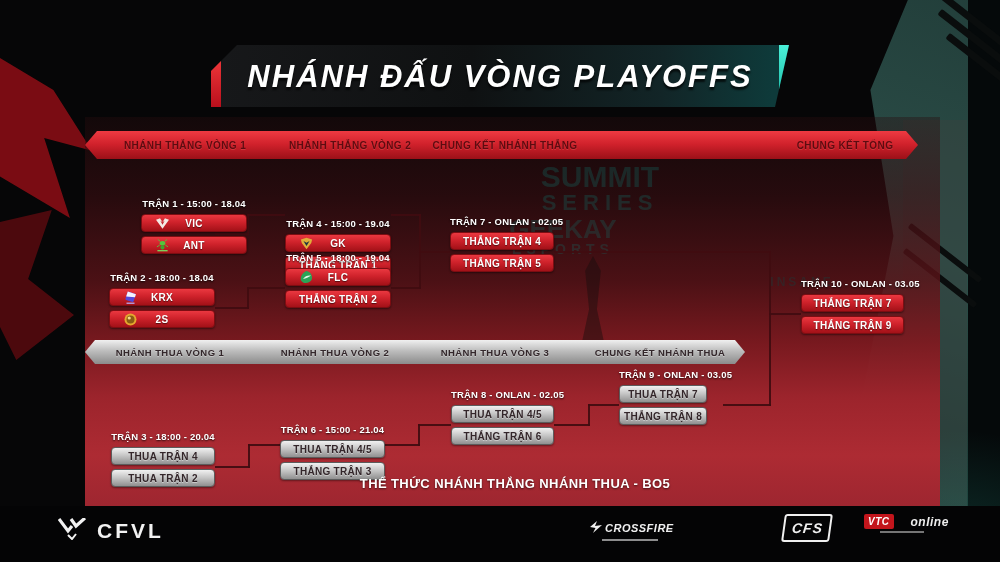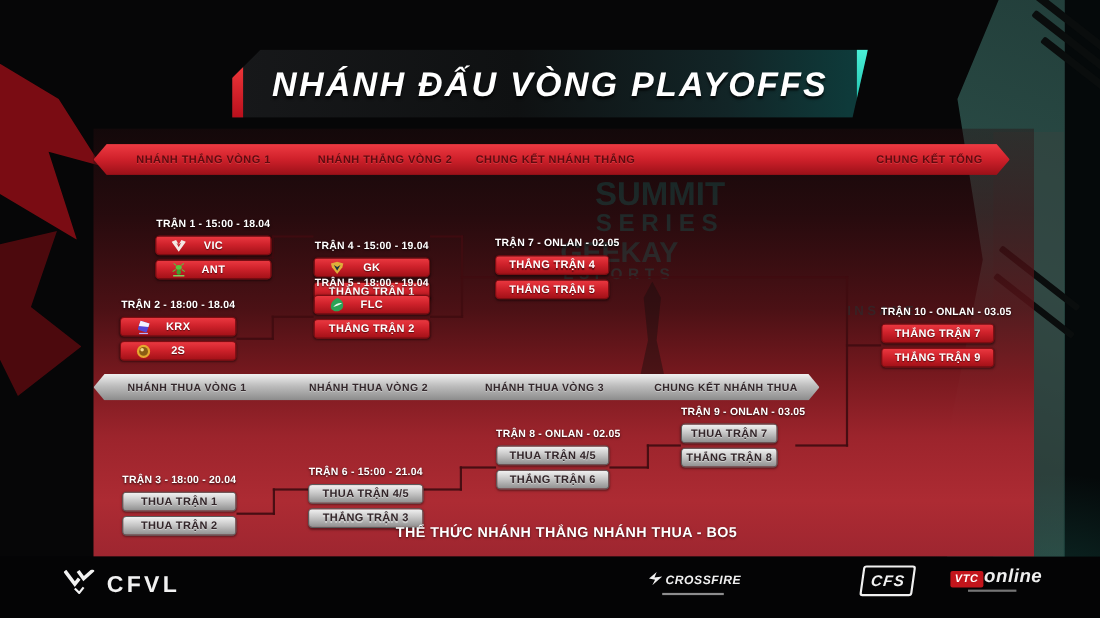--- a/index.html
+++ b/index.html
@@ -92,21 +92,21 @@
   .crossfire-text{font-size:11px;font-weight:800;font-style:italic;letter-spacing:.5px;color:#f0f0f0;}
   .crossfire-sub{width:56px;height:2px;background:rgba(255,255,255,.55);margin-left:12px;}
   .smilegate{left:688px;top:14px;font-size:14px;font-weight:700;color:#f2f2f2;letter-spacing:.3px;margin-top:48px;}
   .cfs-box{left:783px;top:8px;width:48px;height:28px;border:2px solid #f0f0f0;border-radius:3px;
     transform:skewX(-8deg);display:flex;align-items:center;justify-content:center;}
   .cfs-text{font-size:14px;font-weight:800;font-style:italic;letter-spacing:1px;color:#f0f0f0;transform:skewX(2deg);}
   .vtc{left:864px;top:8px;flex-direction:column;align-items:flex-start;gap:2px;}
   .vtc-row{display:flex;align-items:flex-end;gap:1px;}
   .vtc-badge{background:#c3151c;color:#fff;font-size:10px;font-weight:800;font-style:italic;
     padding:2px 4px;border-radius:2px;letter-spacing:.5px;}
-  .vtc-online{font-size:17px;font-style:italic;font-weight:600;color:#eee;letter-spacing:.5px;}
+  .vtc-online{font-size:12px;font-style:italic;font-weight:600;color:#eee;letter-spacing:.5px;padding-left:16px;}
   .vtc-sub{width:44px;height:2px;background:rgba(255,255,255,.45);margin-left:16px;}
 </style>
 </head>
 <body>
 
 <div id="stage">
 
   <div class="bg bg-teal-main"></div>
   <div class="bg bg-right-col"></div>
   <div class="bg bg-right-edge"></div>
@@ -276,21 +276,21 @@
       <span>THẮNG TRẬN 7</span>
     </div>
     <div class="slot red">
       <span>THẮNG TRẬN 9</span>
     </div>
   </div>
 
   <div class="match" style="left:111px;top:431px;width:104px;">
     <div class="mlabel">TRẬN 3 - 18:00 - 20.04</div>
     <div class="slot silver">
-      <span>THUA TRẬN 1</span>
+      <span>THUA TRẬN 4</span>
     </div>
     <div class="slot silver">
       <span>THUA TRẬN 2</span>
     </div>
   </div>
 
   <div class="match" style="left:280px;top:424px;width:105px;">
     <div class="mlabel">TRẬN 6 - 15:00 - 21.04</div>
     <div class="slot silver">
       <span>THUA TRẬN 4/5</span>

